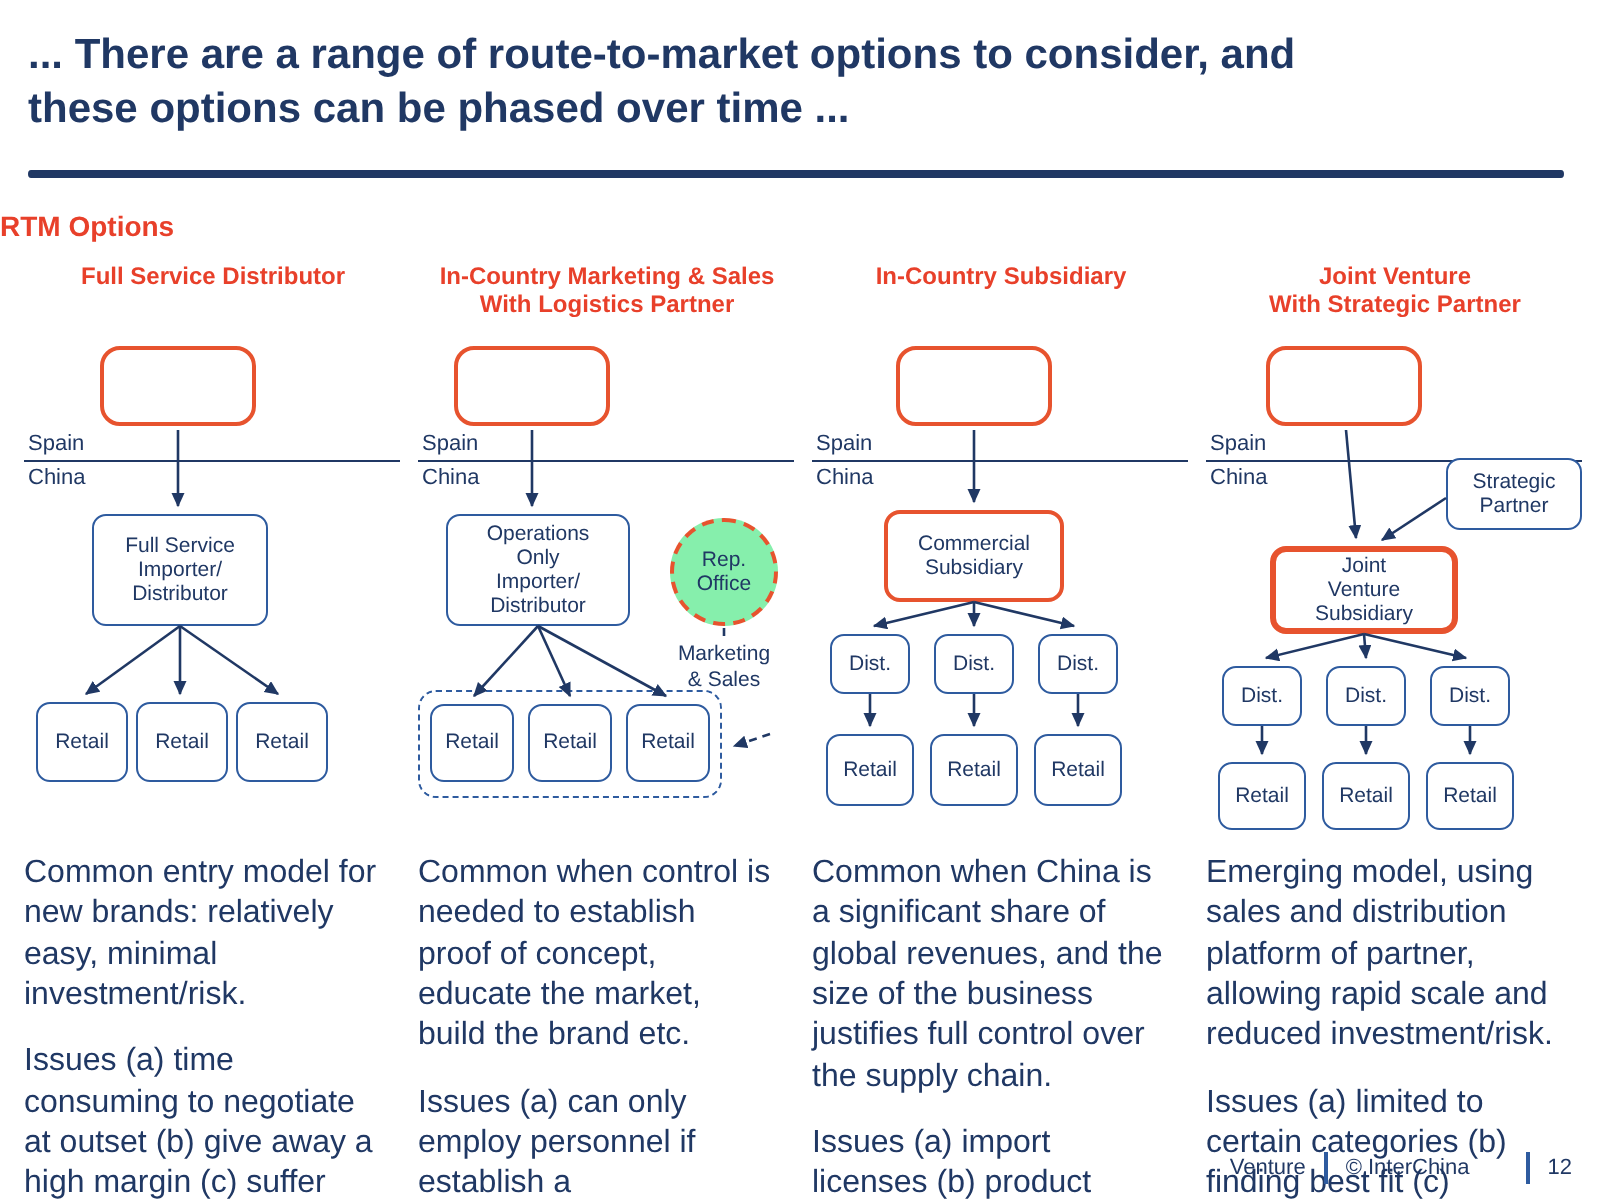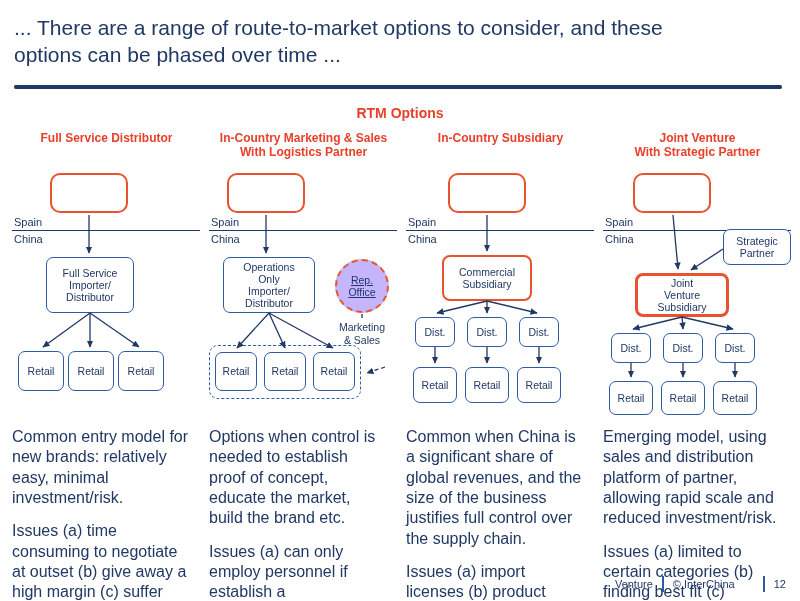--- a/index.html
+++ b/index.html
@@ -5,28 +5,28 @@
   * { margin:0; padding:0; box-sizing:border-box; }
   html,body { width:800px; height:601px; }
   body {
     position:relative; overflow:hidden; background:#ffffff;
     font-family:"Liberation Sans", sans-serif; color:#203864;
   }
   .pre { white-space:pre-line; }
 
   .slide-title {
     position:absolute; left:14px; top:14px; width:650px;
-    font-size:21px; line-height:1.3; color:#203864; font-weight:normal;
+    font-size:21px; line-height:1.3; color:#203864; font-weight:bold;
   }
   .title-rule {
     position:absolute; left:14px; top:85px; width:768px; height:4px;
     background:#203864; border-radius:3px/100%;
   }
   .rtm-heading {
-    position:absolute; left:0; right:0; top:105px; text-align:center;
+    position:absolute; left:0; right:0; top:105px; 
     font-size:14px; font-weight:bold; color:#e8402a;
   }
 
   .columns {
     position:absolute; top:131px; left:8px; right:16px; display:flex;
   }
   .col { width:197px; padding:0 4px; flex:0 0 auto; }
   .col-title {
     height:36px; text-align:center; color:#e8402a; font-weight:bold;
     font-size:12px; line-height:1.2;
@@ -41,23 +41,23 @@
   }
   .bbox, .orbox {
     position:absolute; background:#fff; border-radius:7px;
     display:flex; align-items:center; justify-content:center; text-align:center;
     font-size:10.5px; line-height:1.15; color:#203864; padding:14px;
   }
   .bbox { border:1.5px solid #2e5b9f; }
   .orbox { border:2px solid #e7532e; border-radius:8px; }
   .orbox.thick { border-width:3px; }
   .circle-dashed {
-    position:absolute; border:2px dashed #e7532e; border-radius:50%; background:#c4b5fd;
+    position:absolute; border:2px dashed #e7532e; border-radius:50%; background:#86efac;
     display:flex; align-items:center; justify-content:center; text-align:center;
-    font-size:10.5px; line-height:1.15; color:#203864;text-decoration:underline;
+    font-size:10.5px; line-height:1.15; color:#203864;
   }
   .dashed-box {
     position:absolute; border:1.5px dashed #2e5b9f; border-radius:9px;
   }
   .country { position:absolute; font-size:11px; color:#203864; }
   .divider { position:absolute; left:0; right:0; height:1px; background:#203864; }
   .mkt-label {
     position:absolute; font-size:10.5px; line-height:1.2; color:#203864; text-align:center;
   }
 
@@ -137,21 +137,21 @@
       <svg class="arrows" width="188" height="248">
         <line x1="57" y1="44" x2="57" y2="82" marker-end="url(#ah)"></line>
         <line x1="60" y1="142" x2="28" y2="177" marker-end="url(#ah)"></line>
         <line x1="60" y1="142" x2="76" y2="177" marker-end="url(#ah)"></line>
         <line x1="60" y1="142" x2="124" y2="177" marker-end="url(#ah)"></line>
         <line class="dash" x1="153" y1="143" x2="153" y2="149"></line>
         <line class="dash" x1="176" y1="196" x2="158" y2="202" marker-end="url(#ah)"></line>
       </svg>
     </div>
     <div class="desc">
-      <p>Options when control is needed to establish proof of concept, educate the market, build the brand etc.</p>
+      <p>Common when control is needed to establish proof of concept, educate the market, build the brand etc.</p>
       <p>Issues (a) can only employ personnel if establish a Representative Office (b) need to find/appoint sales &amp; marketing personnel.</p>
     </div>
   </div>
 
   <div class="col">
     <div class="col-title pre">In-Country Subsidiary</div>
     <div class="diagram">
       <div class="obox" style="left:42px;top:2px;width:78px;height:40px;"></div>
       <div class="country" style="left:2px;top:45px;">Spain</div>
       <div class="divider" style="top:59px;"></div>

